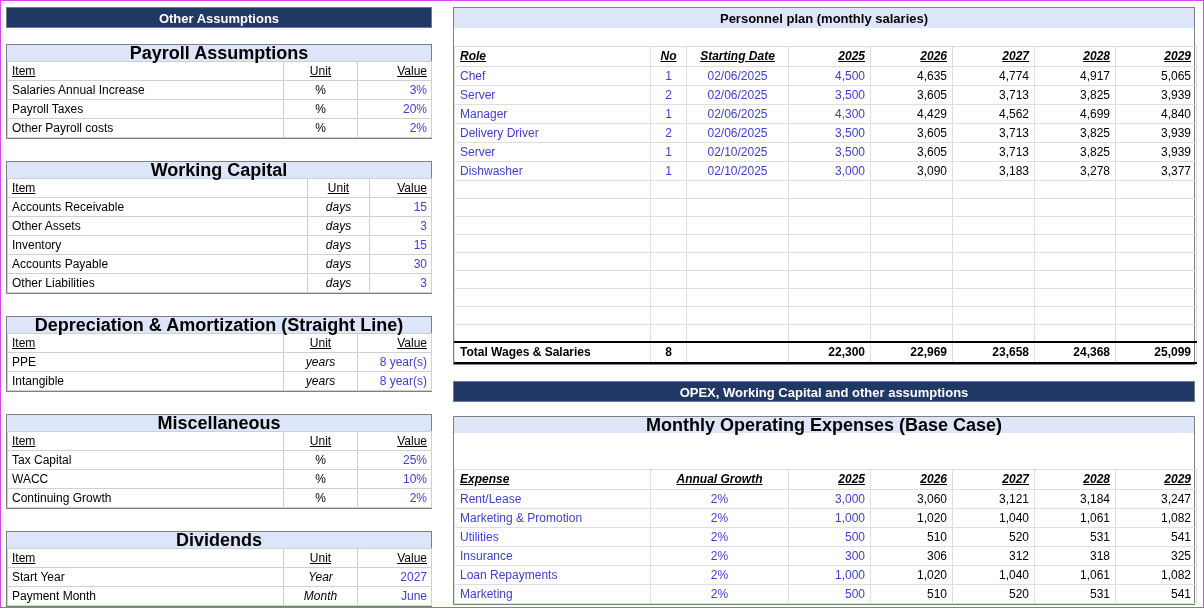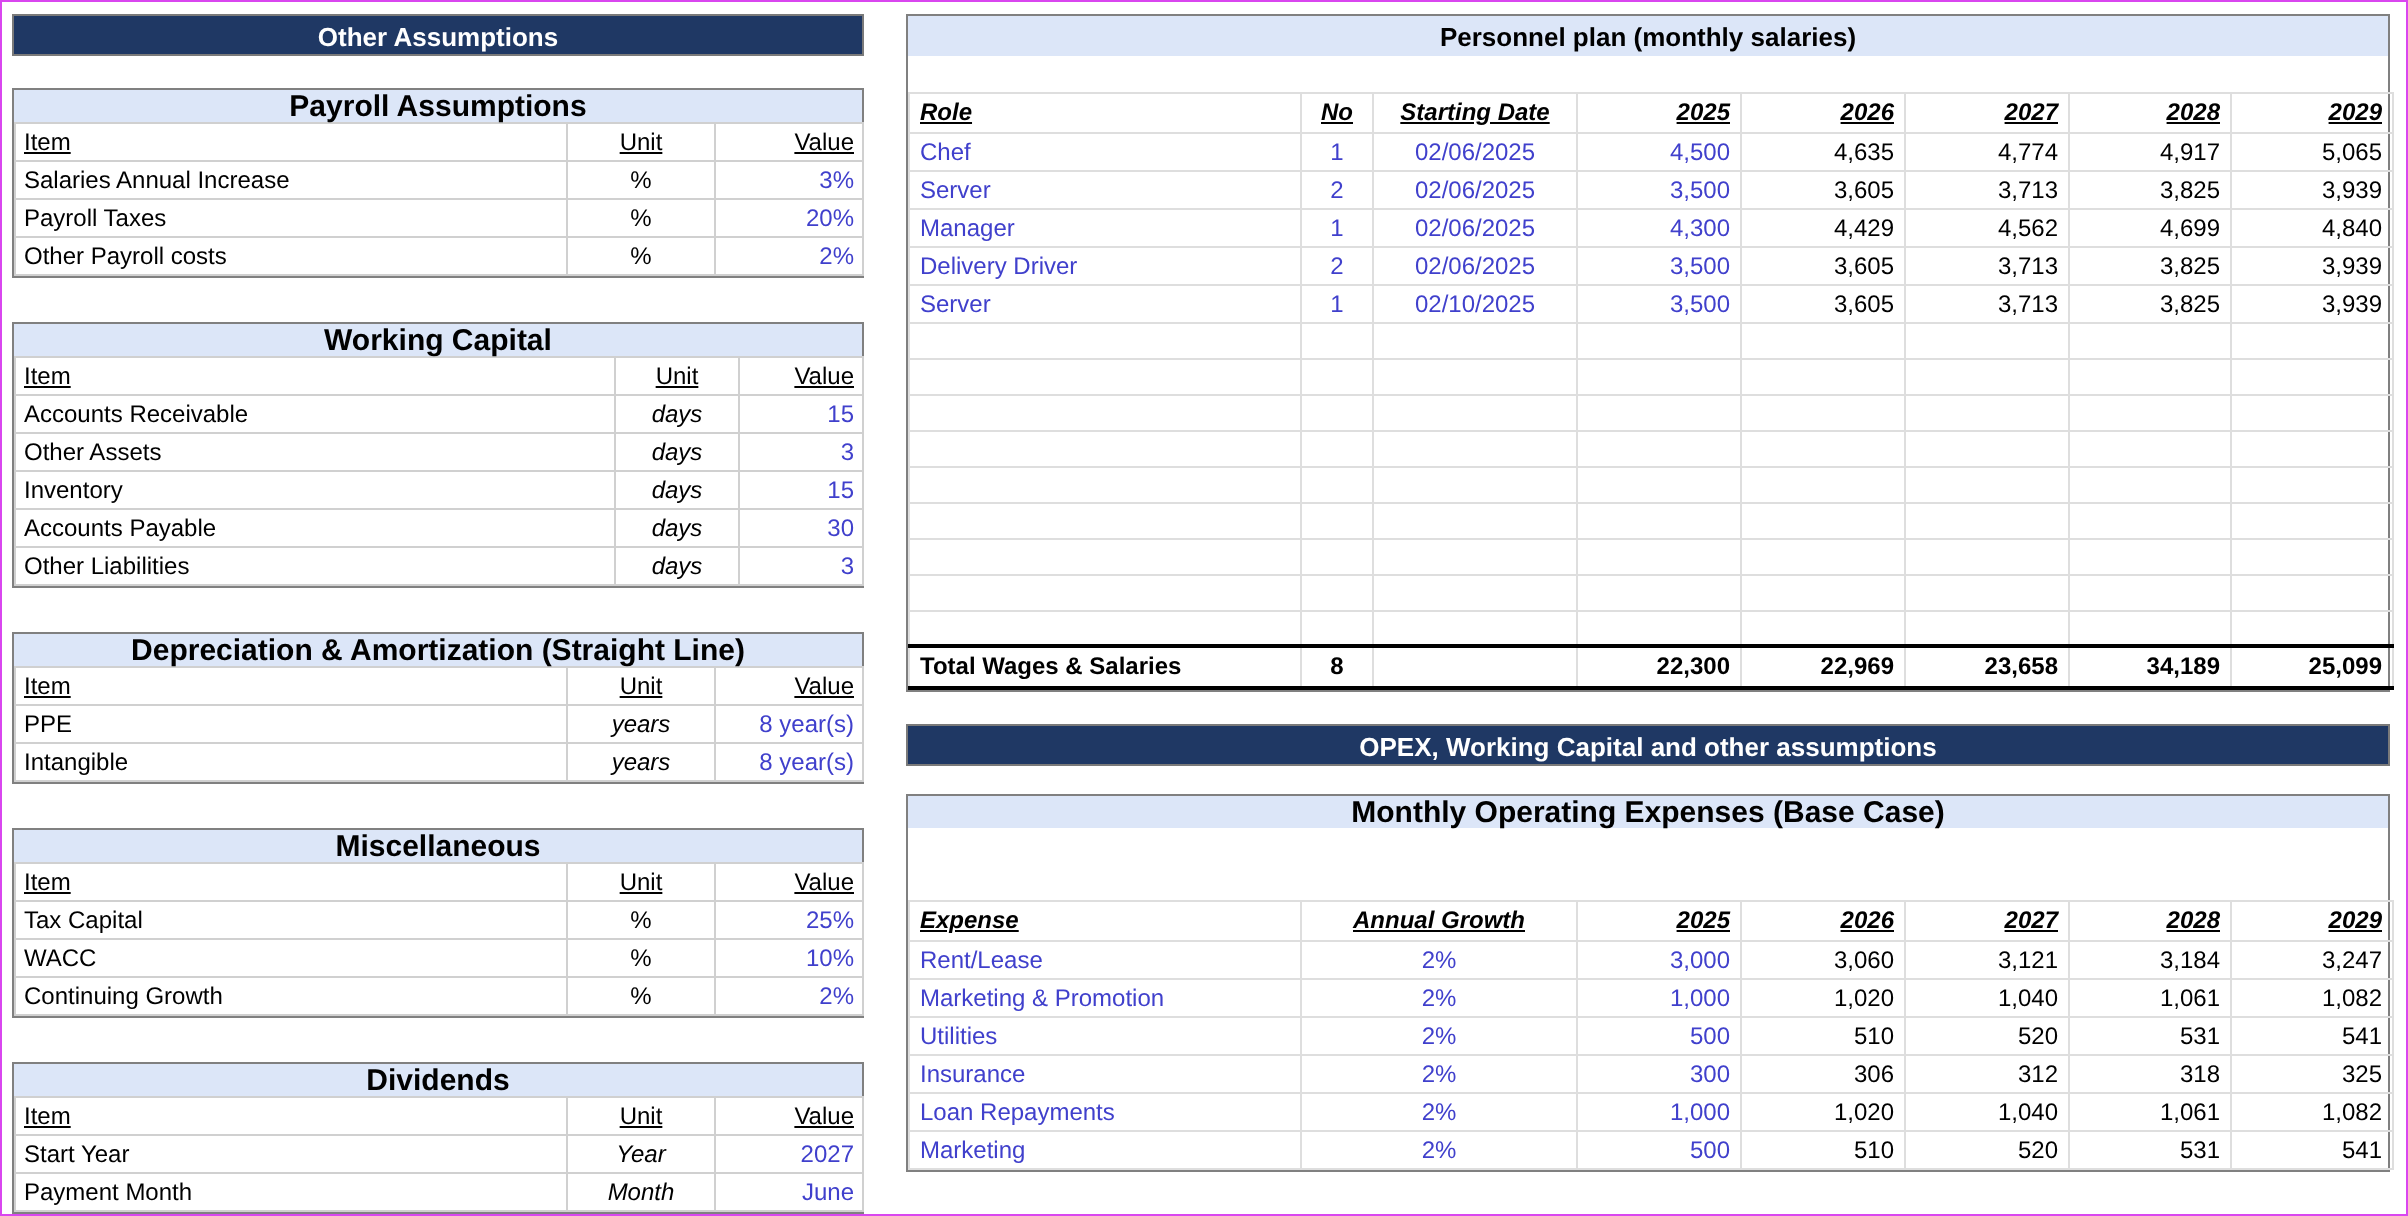--- a/index.html
+++ b/index.html
@@ -36,21 +36,21 @@
     font-size: 13px;
     text-align: center;
     line-height: 21px;
     height: 21px;
     border: 1px solid #7a7a7a;
   }
   .subhead {
     background: #DCE6F8;
     color: #000000;
     font-weight: bold;
-    font-size: 15px;
+    font-size: 18px;
     text-align: center;
     line-height: 17px;
     height: 17px;
     border: 1px solid #808080;
     border-bottom: none;
   }
   table.grid {
     border-collapse: collapse;
     width: 100%;
     table-layout: fixed;
@@ -408,20 +408,30 @@
           <tr>
             <td class="l blue">Server</td>
             <td class="c blue">1</td>
             <td class="c blue">02/10/2025</td>
             <td class="r blue">3,500</td>
             <td class="r">3,605</td>
             <td class="r">3,713</td>
             <td class="r">3,825</td>
             <td class="r">3,939</td>
           </tr>
+          <tr>
+            <td class="l blue">Dishwasher</td>
+            <td class="c blue">1</td>
+            <td class="c blue">02/10/2025</td>
+            <td class="r blue">3,000</td>
+            <td class="r">3,090</td>
+            <td class="r">3,183</td>
+            <td class="r">3,278</td>
+            <td class="r">3,377</td>
+          </tr>
 
           <tr class="blankrow">
                 <td></td>
                 <td></td>
                 <td></td>
                 <td></td>
                 <td></td>
                 <td></td>
                 <td></td>
                 <td></td>
@@ -507,21 +517,21 @@
                 <td></td>
               </tr>
 
           <tr class="totalrow">
             <td class="l">Total Wages &amp; Salaries</td>
             <td class="c">8</td>
             <td class="c"></td>
             <td class="r">22,300</td>
             <td class="r">22,969</td>
             <td class="r">23,658</td>
-            <td class="r">34,189</td>
+            <td class="r">24,368</td>
             <td class="r">25,099</td>
           </tr>
         </tbody>
       </table>
     </div>
 
     <div style="height:16px"></div>
 
     <div class="navbar">OPEX, Working Capital and other assumptions</div>
 

